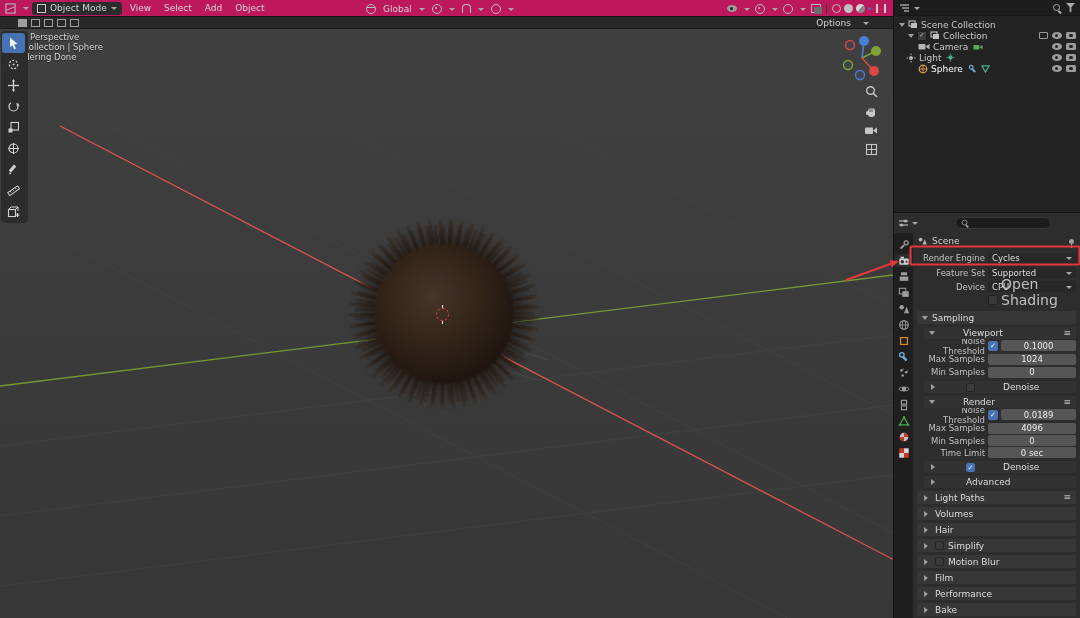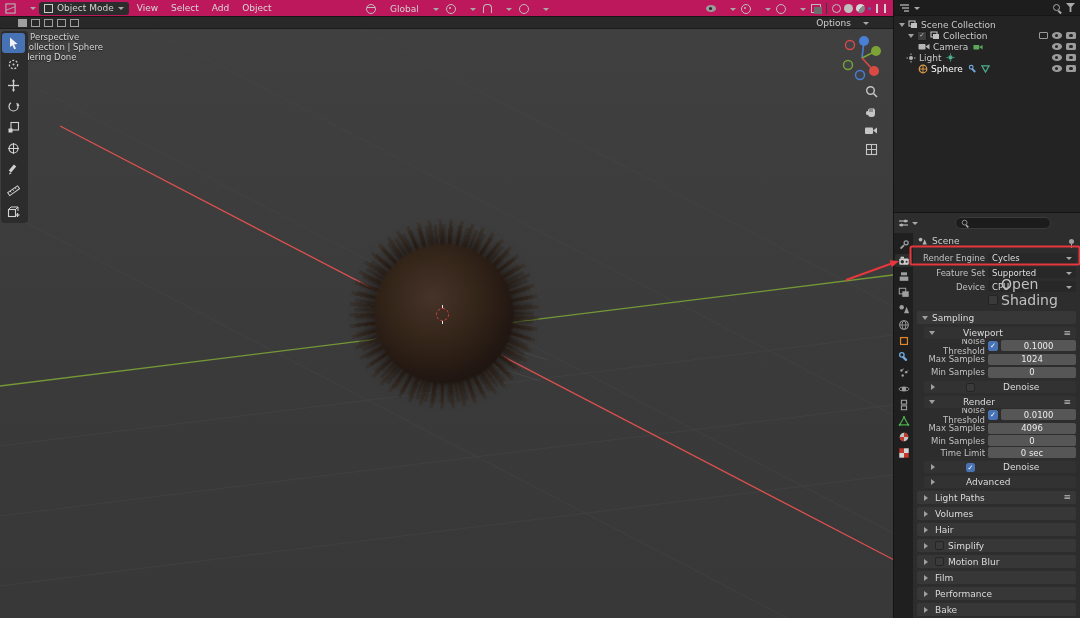--- a/index.html
+++ b/index.html
@@ -9,21 +9,21 @@
   svg{display:block;}
 
   
   #topbar{left:0;top:0;width:893px;height:17px;background:#be185d;display:flex;align-items:center;
           gap:3px;padding:0 5px;box-sizing:border-box;border-bottom:1px solid #161616;}
   .chv{width:0;height:0;border:3px solid transparent;border-top:3.5px solid #a8a8a8;margin-top:4px;display:inline-block;}
   .pill{display:flex;align-items:center;gap:4px;background:#2c2c2c;border-radius:3px;height:13px;padding:0 5px;}
   .menu-item{padding:0 5px;color:#d8d8d8;}
   .tb-center{position:absolute;left:366px;top:0;height:17px;display:flex;align-items:center;gap:7px;}
   .tb-right{position:absolute;right:7px;top:0;height:17px;display:flex;align-items:center;gap:5px;}
-  .icobtn{display:flex;align-items:center;gap:14px;}
+  .icobtn{display:flex;align-items:center;gap:7px;}
   .i-cube{width:7px;height:7px;border:1.2px solid #c9c9c9;display:inline-block;}
   .i-globe{width:8px;height:8px;border:1.2px solid #bdbdbd;border-radius:50%;display:inline-block;position:relative;}
   .i-globe::after{content:"";position:absolute;left:0;right:0;top:2.6px;height:1px;background:#bdbdbd;}
   .i-magnet{width:7px;height:8px;border:1.8px solid #bdbdbd;border-bottom:none;border-radius:4px 4px 0 0;display:inline-block;}
   .i-ring{width:8px;height:8px;border:1.3px solid #bdbdbd;border-radius:50%;display:inline-block;}
   .i-dot-ring{width:8px;height:8px;border:1.3px solid #bdbdbd;border-radius:50%;display:inline-block;position:relative;}
   .i-dot-ring::after{content:"";position:absolute;left:2px;top:2px;width:2px;height:2px;border-radius:50%;background:#bdbdbd;}
   .i-xray{width:8px;height:7px;border:1.2px solid #bdbdbd;display:inline-block;position:relative;}
   .i-xray::after{content:"";position:absolute;left:2px;top:2px;width:8px;height:7px;background:#6d6d6d;}
   .shade{width:9px;height:9px;border-radius:50%;}
@@ -621,21 +621,21 @@
       </div>
 
       <div class="phead sub">
         <span class="tri down"></span>
         <span>Render</span>
         <span class="rightic preset">≡</span>
       </div>
       <div class="prow">
         <span class="plabel">Noise Threshold</span>
         <span class="pchk on">✓</span>
-        <span class="pfield">0.0100</span>
+        <span class="pfield">0.0189</span>
       </div>
       <div class="prow" style="height:12px;">
         <span class="plabel">Max Samples</span>
         <span class="pfield">4096</span>
       </div>
       <div class="prow" style="height:11px;">
         <span class="plabel">Min Samples</span>
         <span class="pfield">0</span>
       </div>
       <div class="prow" style="height:11px;">

